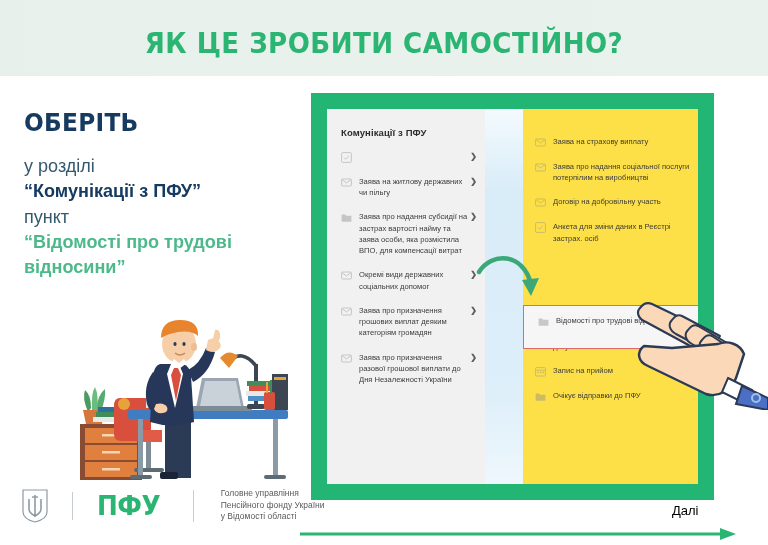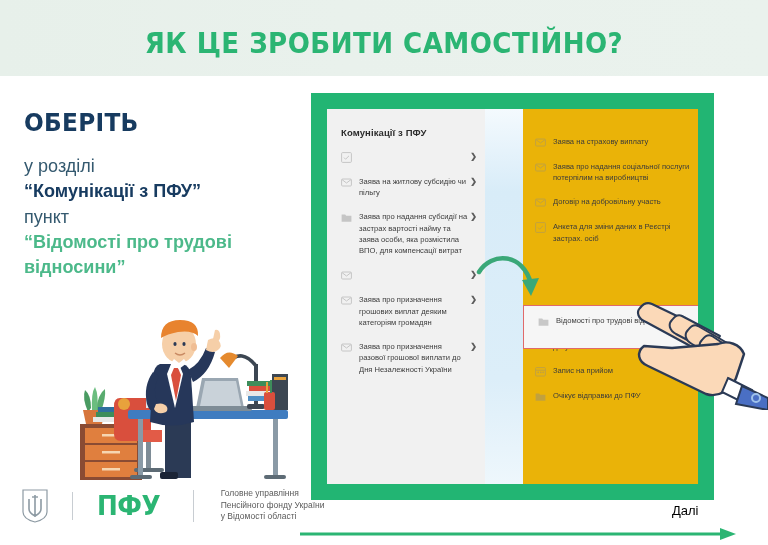--- a/index.html
+++ b/index.html
@@ -100,21 +100,21 @@
     overflow: hidden;
   }
   .mid-band {
     position: absolute; left: 158px; top: 0; width: 38px; height: 100%;
     background: linear-gradient(180deg, #f4fafe 0%, #d8ecf8 22%, #dceef9 72%, #eef7fc 100%);
   }
   .col {
     position: absolute; top: 0; height: 100%;
   }
   .col-left  { left: 0;   width: 158px; background: #f1f1f1; }
-  .col-right { left: 196px; width: 191px; background: #eab308; }
+  .col-right { left: 196px; width: 191px; background: #fde047; }
 
   .panel-head {
     font-size: 9.5px; font-weight: bold; color: #2c2c2c;
     padding: 18px 0 0 14px;
     letter-spacing: 0.1px;
   }
 
   .item {
     position: relative;
     display: flex; align-items: flex-start;
@@ -282,41 +282,42 @@
         <span class="chev">❯</span>
       </div>
 
       <div class="item">
         <span class="item-icon">
           <svg viewBox="0 0 11 11" width="11" height="11">
               <rect x="0.6" y="2" width="9.8" height="7" rx="1" fill="none" stroke="#8a8a8a" stroke-width="1"></rect>
               <path d="M1 2.6 L5.5 6 L10 2.6" fill="none" stroke="#8a8a8a" stroke-width="1"></path>
             </svg>
         </span>
-        <span class="item-text">Заява на житлову субсидію чи пільгу</span>
+        <span class="item-text">Заява на житлову державних чи пільгу</span>
         <span class="chev">❯</span>
       </div>
 
       <div class="item">
         <span class="item-icon">
           <svg viewBox="0 0 11 11" width="11" height="11">
               <path d="M0.6 2.6 h3.6 l1 1.2 h5.2 v6 h-9.8z" fill="#8a8a8a"></path>
             </svg>
         </span>
         <span class="item-text">Заява про надання субсидії на застрах вартості найму та заява особи, яка розмістила ВПО, для компенсації витрат</span>
         <span class="chev">❯</span>
       </div>
 
       <div class="item">
         <span class="item-icon">
           <svg viewBox="0 0 11 11" width="11" height="11">
               <rect x="0.6" y="2" width="9.8" height="7" rx="1" fill="none" stroke="#8a8a8a" stroke-width="1"></rect>
               <path d="M1 2.6 L5.5 6 L10 2.6" fill="none" stroke="#8a8a8a" stroke-width="1"></path>
             </svg>
         </span>
+        <span class="item-text">Окремі види державних соціальних допомог</span>
         <span class="chev">❯</span>
       </div>
 
       <div class="item">
         <span class="item-icon">
           <svg viewBox="0 0 11 11" width="11" height="11">
               <rect x="0.6" y="2" width="9.8" height="7" rx="1" fill="none" stroke="#8a8a8a" stroke-width="1"></rect>
               <path d="M1 2.6 L5.5 6 L10 2.6" fill="none" stroke="#8a8a8a" stroke-width="1"></path>
             </svg>
         </span>

